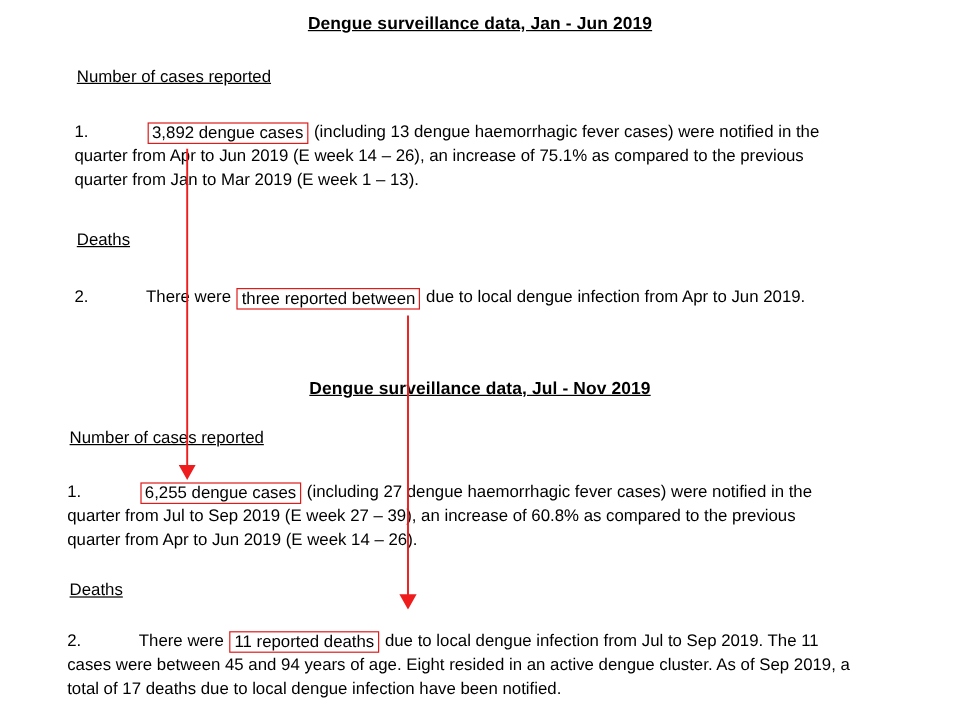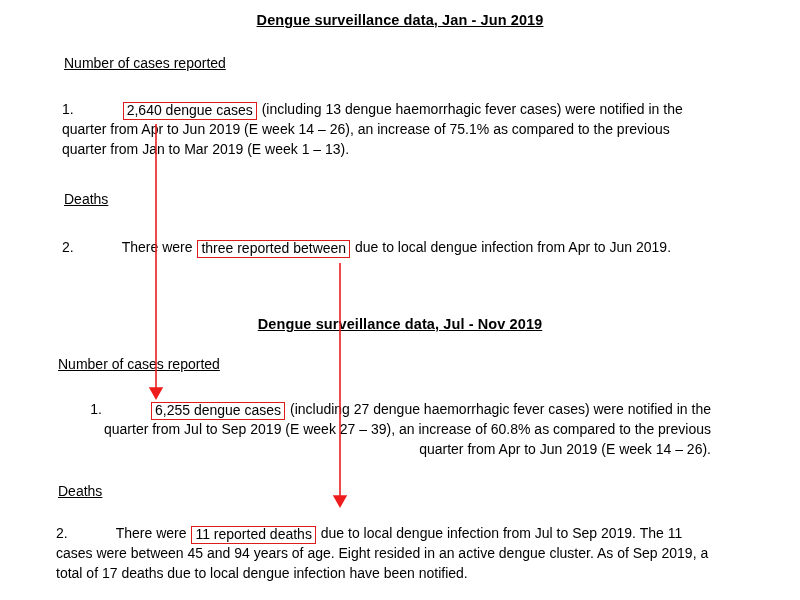--- a/index.html
+++ b/index.html
@@ -58,21 +58,21 @@
     top: 1px;
   }
   
   .b-title1 { position: absolute; left: 0; right: 0; top: 6px; }
   .b-head1  { position: absolute; left: 64px; top: 55px; }
   .b-p1     { position: absolute; left: 62px; top: 100px; width: 655px; }
   .b-head2  { position: absolute; left: 64px; top: 191px; }
   .b-p2     { position: absolute; left: 62px; top: 238px; width: 660px; }
   .b-title2 { position: absolute; left: 0; right: 0; top: 310px; }
   .b-head3  { position: absolute; left: 58px; top: 356px; }
-  .b-p3     { position: absolute; left: 56px; top: 400px; width: 655px; text-align: right; }
+  .b-p3     { position: absolute; left: 56px; top: 400px; width: 655px; }
   .b-head4  { position: absolute; left: 58px; top: 483px; }
   .b-p4     { position: absolute; left: 56px; top: 524px; width: 665px; }
 
   .arrow-layer {
     position: absolute;
     left: 0;
     top: 0;
     width: 800px;
     height: 600px;
     pointer-events: none;
@@ -85,21 +85,21 @@
 
   <div class="b-title1">
     <div class="doc-title">Dengue surveillance data, Jan - Jun 2019</div>
   </div>
 
   <div class="b-head1">
     <div class="section-head">Number of cases reported</div>
   </div>
 
   <div class="b-p1 para">
-    <span>1.</span><span class="indent"></span><span class="highlight">2,640 dengue cases</span><span> (including 13 dengue haemorrhagic fever cases) were notified in the quarter from Apr to Jun 2019 (E week 14 – 26), an increase of 75.1% as compared to the previous quarter from Jan to Mar 2019 (E week 1 – 13).</span>
+    <span>1.</span><span class="indent"></span><span class="highlight">3,892 dengue cases</span><span> (including 13 dengue haemorrhagic fever cases) were notified in the quarter from Apr to Jun 2019 (E week 14 – 26), an increase of 75.1% as compared to the previous quarter from Jan to Mar 2019 (E week 1 – 13).</span>
   </div>
 
   <div class="b-head2">
     <div class="section-head">Deaths</div>
   </div>
 
   <div class="b-p2 para">
     <span>2.</span><span class="indent"></span><span>There were </span><span class="highlight">three reported between</span><span> due to local dengue infection from Apr to Jun 2019.</span>
   </div>
 

